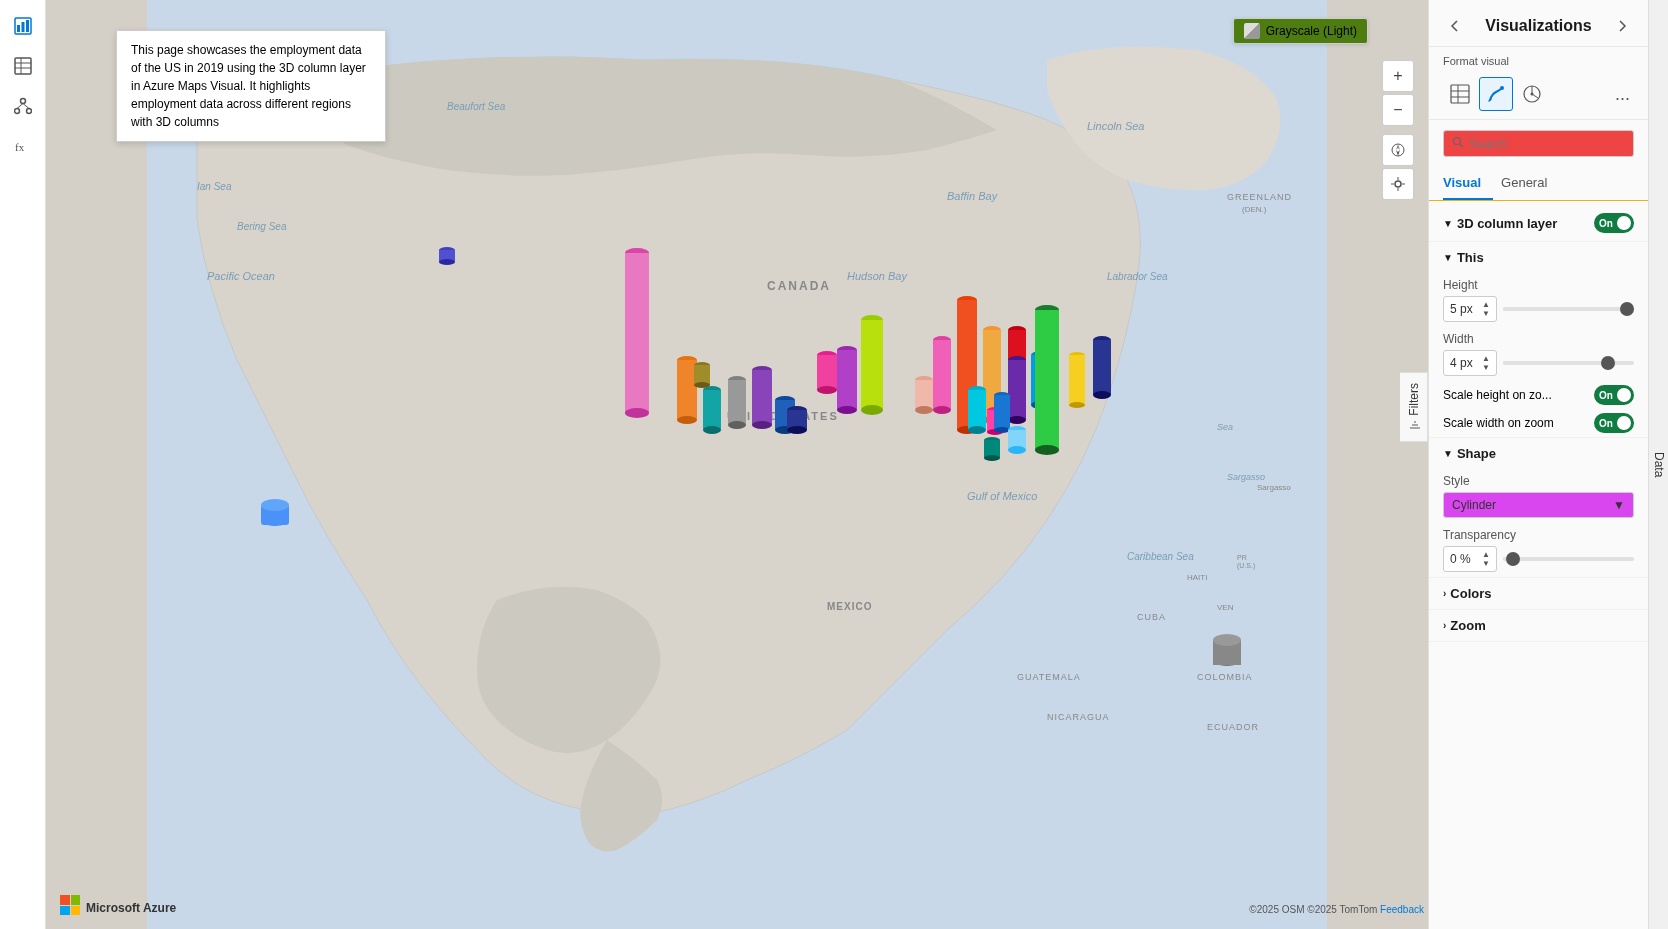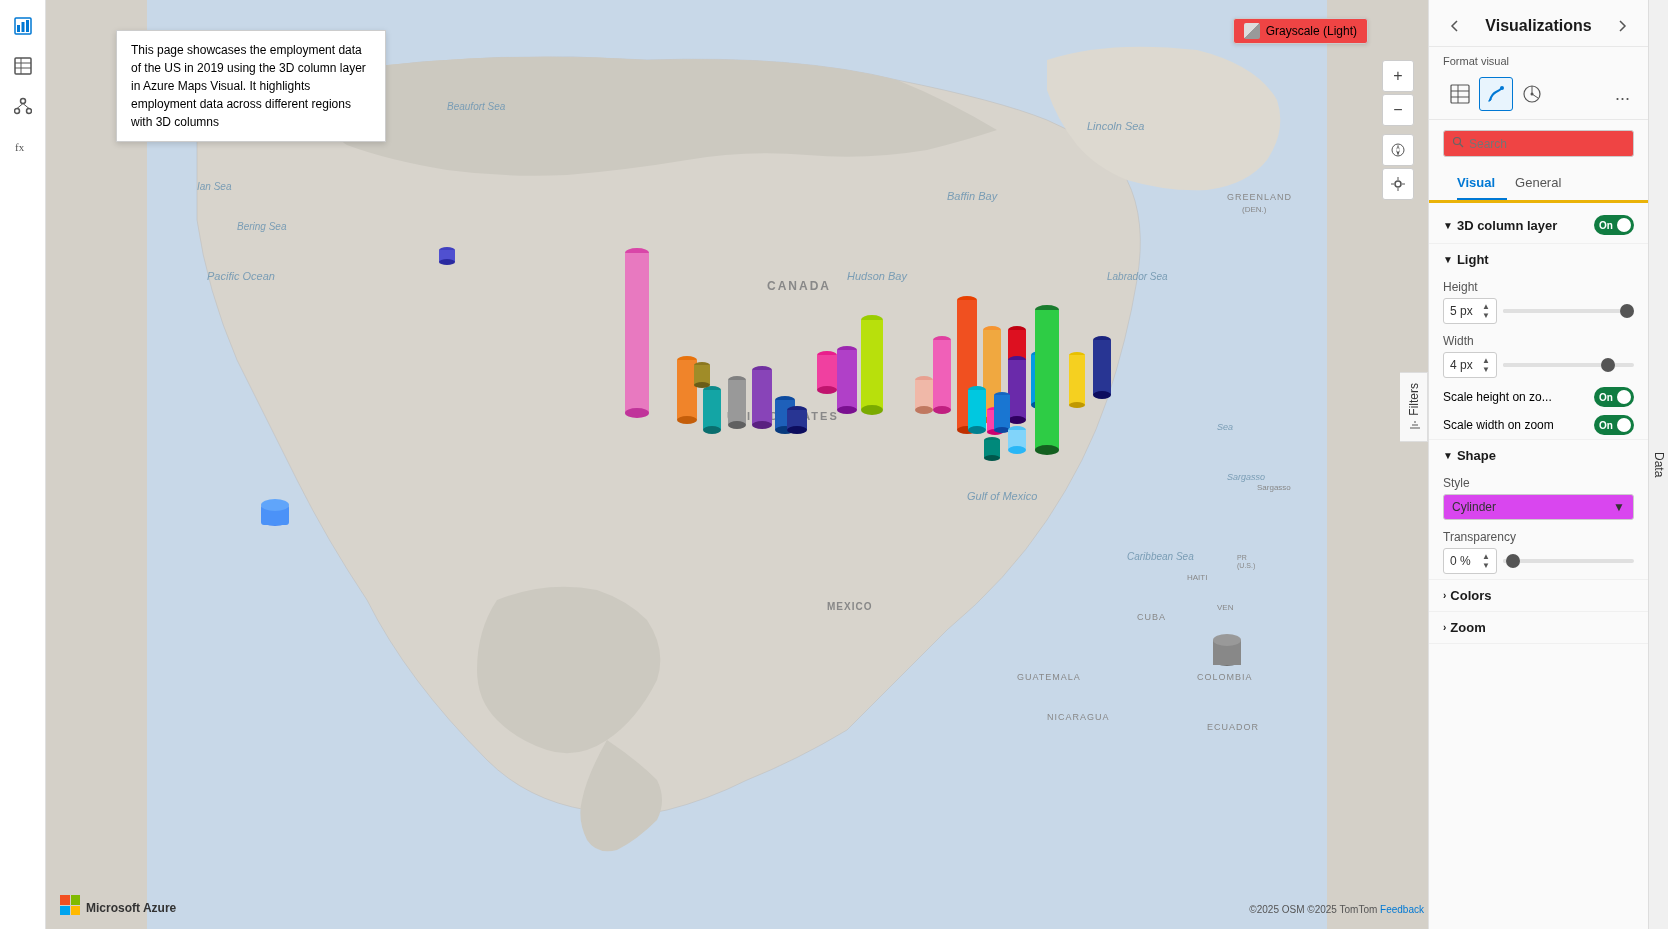--- a/index.html
+++ b/index.html
@@ -89,21 +89,21 @@
       max-width: 270px;
       box-shadow: 0 2px 6px rgba(0,0,0,0.15);
       z-index: 6;
     }
 
     
     .theme-badge {
       position: absolute;
       top: 18px;
       right: 60px;
-      background: #ef4444;
+      background: #4d7c0f;
       border: 1px solid #ccc;
       border-radius: 3px;
       padding: 4px 10px;
       font-size: 12px;
       display: flex;
       align-items: center;
       gap: 6px;
       box-shadow: 0 1px 4px rgba(0,0,0,0.12);
       cursor: pointer;
       z-index: 6;
@@ -262,22 +262,22 @@
       outline: none;
       font-size: 12px;
       width: 100%;
       background: transparent;
       color: #333;
     }
 
     
     .panel-tabs {
       display: flex;
-      padding: 0 28px;
-      border-bottom: 3px solid #eab308;
+      padding: 0 14px;
+      border-bottom: 1px solid #eab308;
       margin-bottom: 4px;
     }
     .panel-tab {
       padding: 8px 12px 8px 0;
       font-size: 13px;
       cursor: pointer;
       color: #555;
       border-bottom: 2px solid transparent;
       margin-right: 8px;
     }
@@ -757,21 +757,21 @@
       <div class="toggle-switch">
         <span class="toggle-label">On</span>
       </div>
     </div>
   </div>
 
   <div class="collapsible-section">
     <div class="section-header">
       <div style="display:flex;align-items:center;gap:4px;">
         <span style="font-size:10px;">▼</span>
-        <span>Light</span>
+        <span>This</span>
       </div>
     </div>
 
     <div class="prop-row">
       <div class="prop-label">Height</div>
       <div class="prop-control">
         <div class="prop-input">
           <span>5 px</span>
           <div class="prop-spinner">
             <div class="prop-spinner-btn">▲</div>

